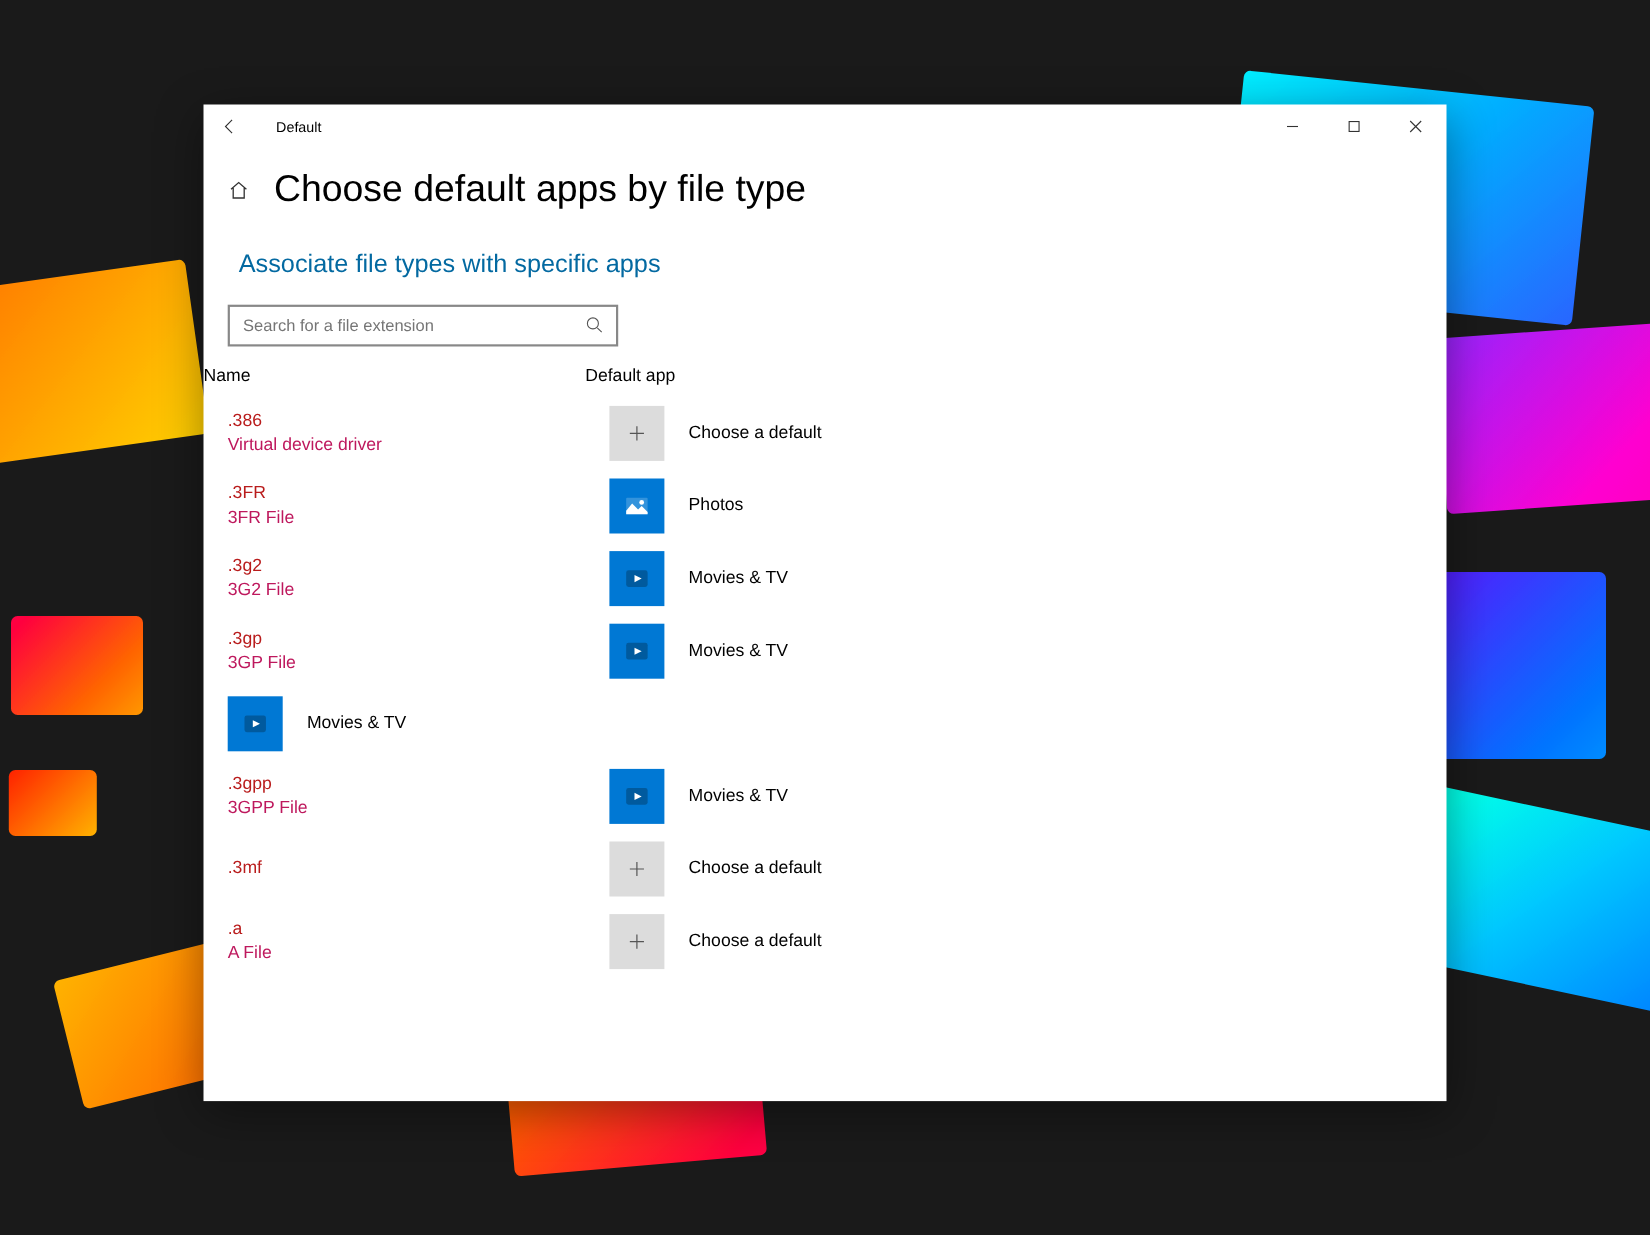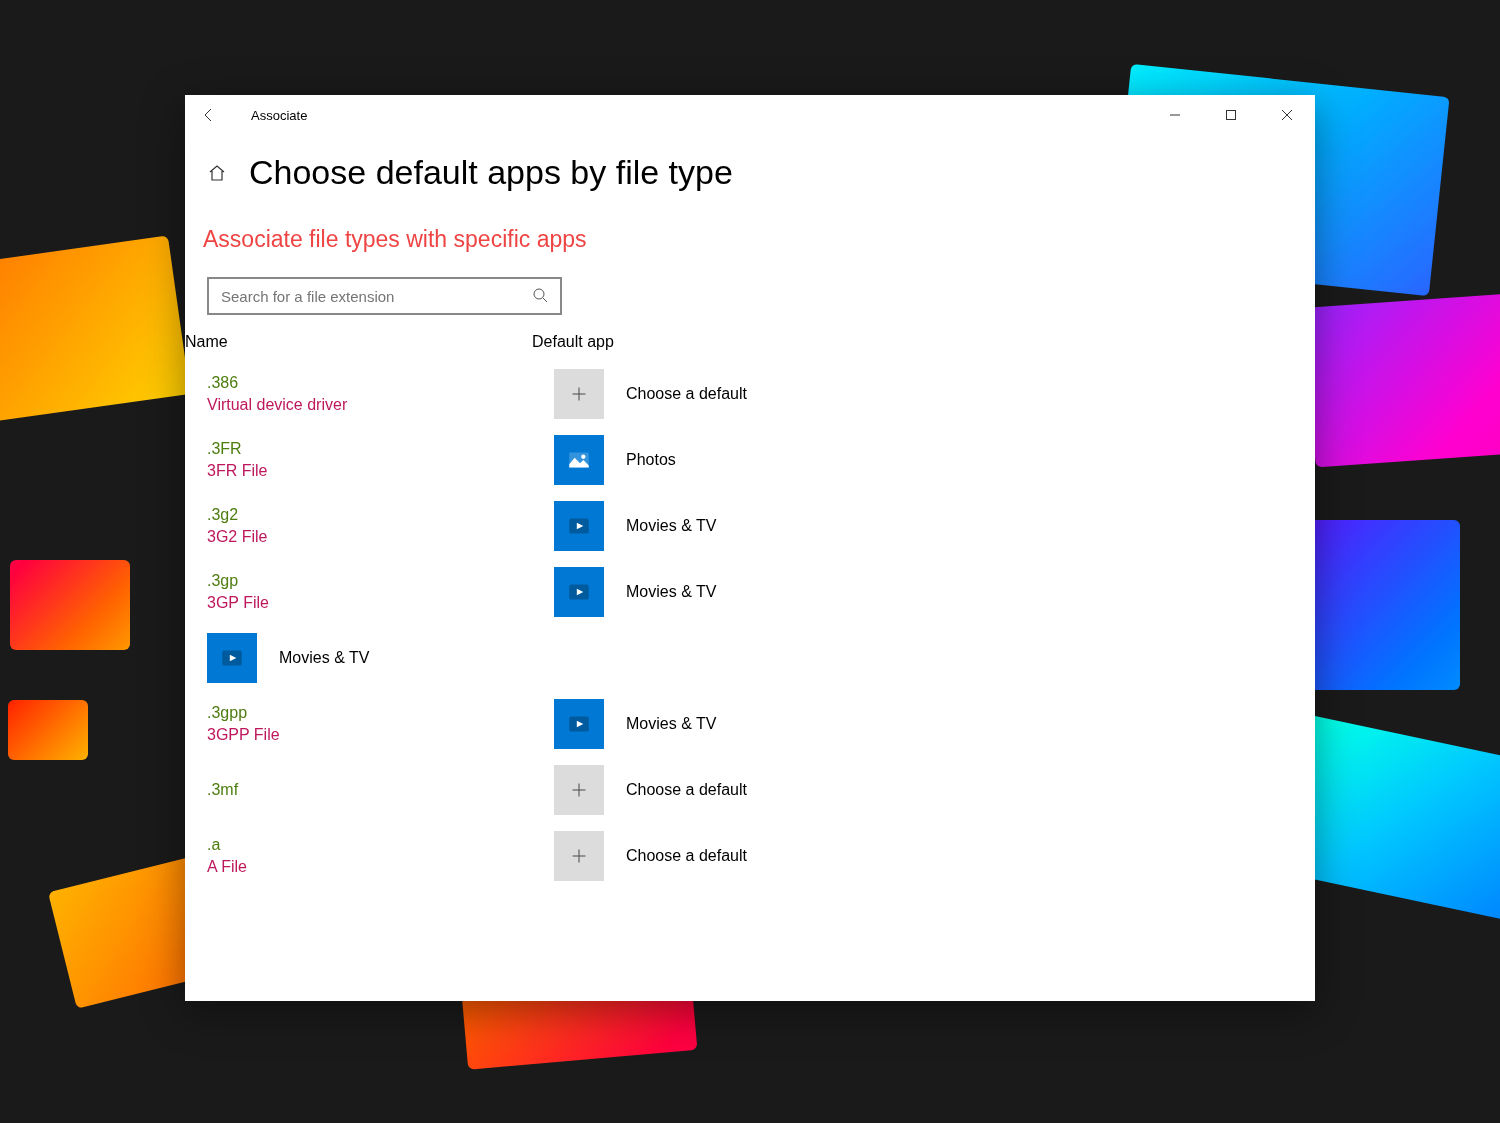--- a/index.html
+++ b/index.html
@@ -87,22 +87,22 @@
   }
   h1{
     font-weight: 400;
     font-size: 34px;
     color: #000;
     text-align: center;
   }
   h2{
     font-weight:400;
     font-size:23px;
-    color:#ef4444;
-    padding-left:18px;
+    color:#0369a1;
+    padding-left:32px;
     margin-top: 34px;
   }
 
   .search{
     margin: 24px 0 0 22px;
     width: 355px;
     height: 38px;
     border: 2px solid #888;
     display:flex;
     align-items:center;
@@ -133,21 +133,21 @@
     overflow:hidden;
     flex:1;
   }
   .row{
     display:flex;
     align-items:center;
     min-height: 62px;
     padding: 8px 0;
   }
   .ext-col{width:347px;}
-  .ext{font-size:16px;color:#4d7c0f;line-height:1.35;}
+  .ext{font-size:16px;color:#b91c1c;line-height:1.35;}
   .desc{font-size:16px;color:#be185d;line-height:1.35;}
   .app-col{display:flex;align-items:center;gap:22px;cursor:pointer;}
   .app-icon{
     width:50px;height:50px;
     display:flex;align-items:center;justify-content:center;
     flex-shrink:0;
   }
   .app-icon.plus{background:#dcdcdc;}
   .app-icon.photos{background:#0078d4;}
   .app-icon.movies{background:#0078d4;}
@@ -170,21 +170,21 @@
 </div>
 
 <div class="window">
 
   <div class="titlebar">
     <div class="back">
       <svg viewBox="0 0 16 16" width="16" height="16" fill="none" stroke="#333" stroke-width="1">
         <path d="M10 2 L4 8 L10 14"></path>
       </svg>
     </div>
-    <div class="title">Associate</div>
+    <div class="title">Default</div>
     <div class="spacer"></div>
     <div class="winbtn">
       <svg viewBox="0 0 12 12">
           <line x1="1" y1="6" x2="11" y2="6"></line>
         </svg>
     </div>
     <div class="winbtn">
       <svg viewBox="0 0 12 12">
           <rect x="1.5" y="1.5" width="9" height="9" fill="none"></rect>
         </svg>

